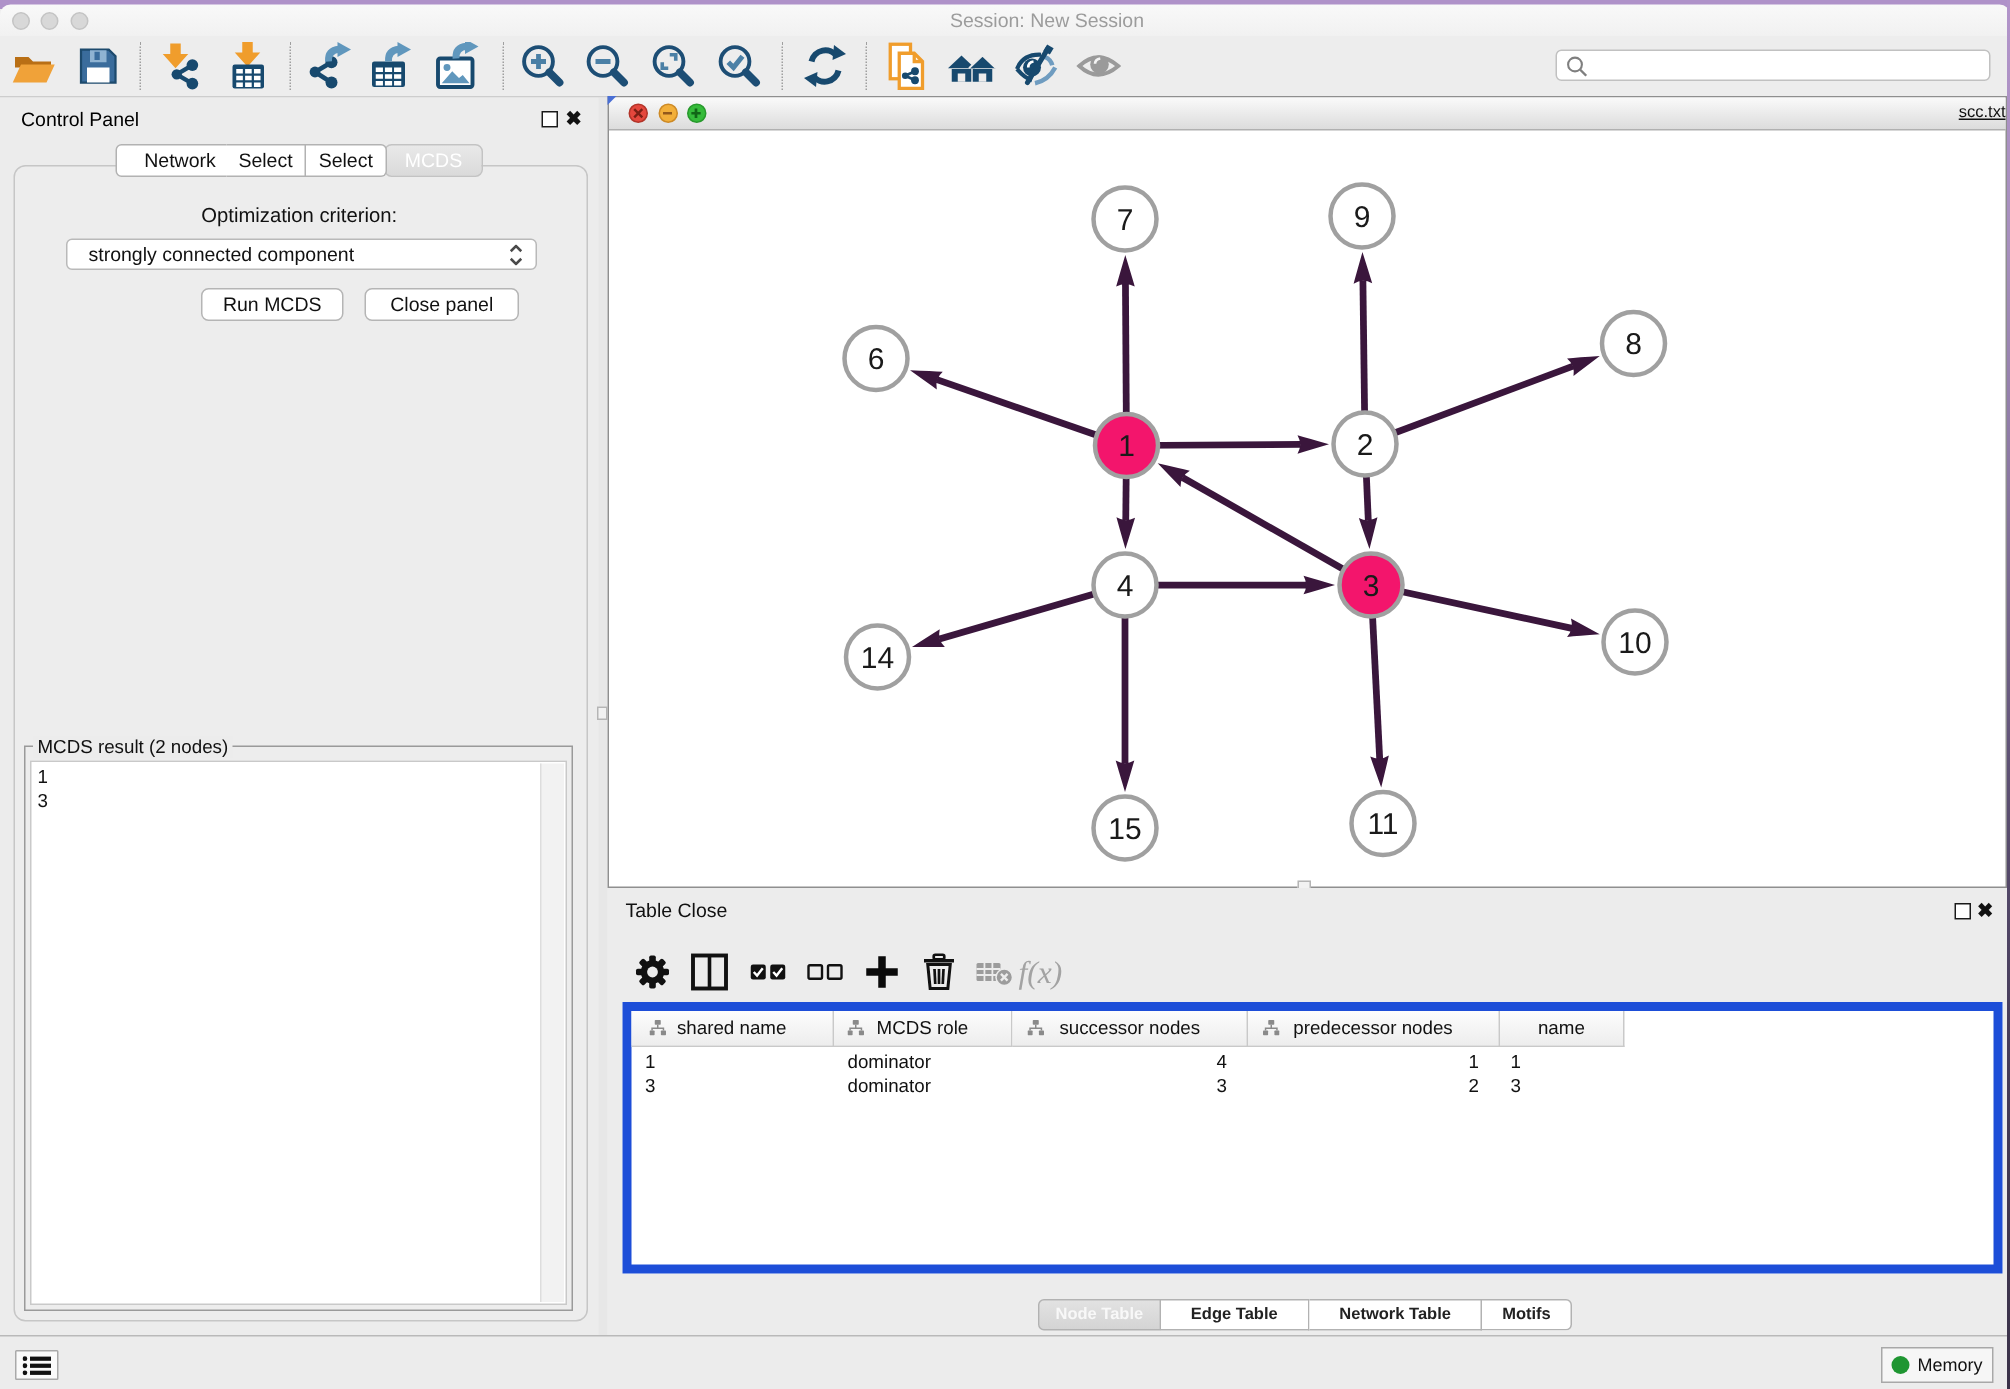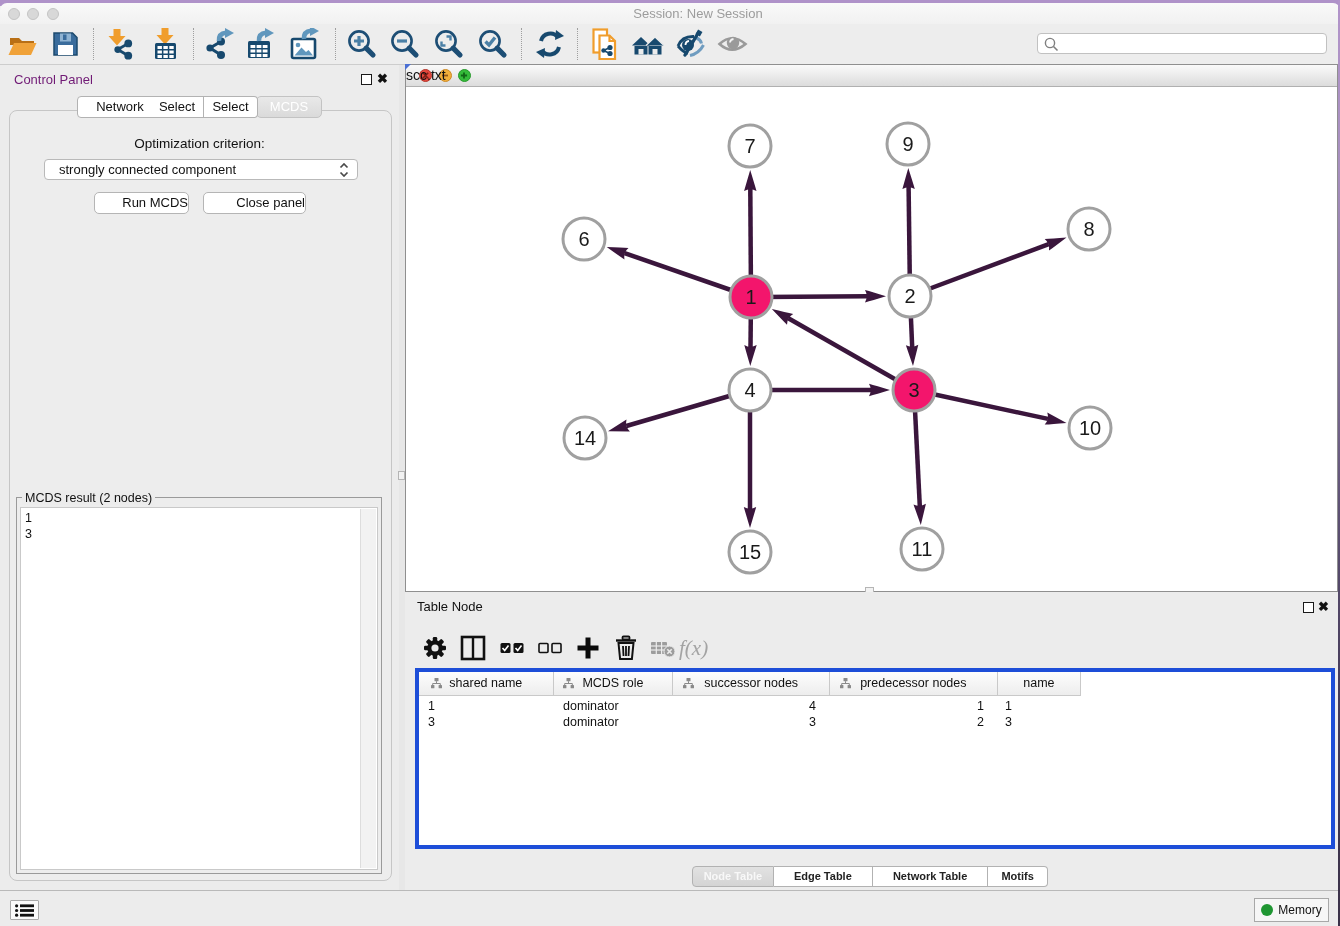--- a/index.html
+++ b/index.html
@@ -7,48 +7,48 @@
 #purpletop{left:0;top:0;width:1340px;height:6px;background:#af92c9;}
 #rightedge{left:1338px;top:0;width:2px;height:926px;background:linear-gradient(#b294ca 0%,#a78fbe 18%,#8a77a2 35%,#5e5174 55%,#463c5a 75%,#3a3148 100%);}
 #titlebar{left:0;top:3px;width:1340px;height:21px;background:linear-gradient(#f9f9f9,#f1f1f1);border-radius:7px 7px 0 0;}
 .tl{width:12px;height:12px;border-radius:50%;background:#d8d8d8;border:1px solid #c4c4c4;box-sizing:border-box;top:5px;}
 #wtitle{left:0;top:0;width:100%;text-align:center;line-height:21px;font-size:13px;color:#9c9c9c;margin-left:28px;}
 #toolbar{left:0;top:24px;width:1340px;height:40px;background:#ededed;border-bottom:1px solid #cdcdcd;}
 .sep{top:4px;width:0;height:32px;border-left:1px dotted #9f9f9f;}
 #search{left:1037px;top:9px;width:290px;height:21px;border:1px solid #c1c1c1;border-radius:4px;background:#fff;box-sizing:border-box;}
 
 #cpanel{left:0;top:65px;width:399px;height:825px;background:#ececec;}
-#cphead{left:14px;top:7px;font-size:13px;color:#701a75;}
+#cphead{left:14px;top:7px;font-size:13px;color:#000000;}
 .floatbox{width:9px;height:9px;border:1.5px solid #1a1a1a;background:#fff;box-sizing:content-box;}
 .closex{font-size:13px;font-weight:bold;color:#111;}
 .tab{position:absolute;top:0;height:22px;z-index:2;box-sizing:border-box;border:1px solid #b2b2b2;background:#fff;font-size:13px;text-align:center;line-height:20px;color:#111;}
 #tabmcds{background:linear-gradient(#e9e9e9,#dadada);color:#ffffff;border-radius:5px;border-color:#c3c3c3;z-index:1;}
 #cpbody{left:9px;top:45px;width:383px;height:771px;background:#ededed;border:1px solid #c6c6c6;border-radius:8px;box-sizing:border-box;}
 #optlabel{left:0;top:71px;width:100%;text-align:center;font-size:13.5px;color:#111;}
 #optsel{left:44px;top:94px;width:314px;height:21px;background:#fff;border:1px solid #b9b9b9;border-radius:4px;box-sizing:border-box;font-size:13px;line-height:19px;padding-left:14px;color:#111;}
-.btn{position:absolute;height:22px;background:#fff;border:1px solid #b5b5b5;border-radius:5px;box-sizing:border-box;font-size:13px;text-align:right;line-height:20px;color:#111;}
+.btn{position:absolute;height:22px;background:#fff;border:1px solid #b5b5b5;border-radius:5px;box-sizing:border-box;font-size:13px;text-align:center;line-height:20px;color:#111;margin-left:40px;}
 #fieldset{left:16px;top:432px;width:366px;height:377px;border:1px solid #9a9a9a;box-sizing:border-box;}
 #legend{left:5px;top:-7px;background:#ececec;padding:0 3px;font-size:12.5px;color:#111;}
 #resultbox{left:3px;top:9px;width:358px;height:363px;background:#fff;border:1px solid #c9c9c9;box-sizing:border-box;}
 #scrolltrack{right:1px;top:1px;width:15px;height:359px;background:#f2f2f2;border-left:1px solid #ddd;}
 
 #vsplit{left:399px;top:65px;width:6px;height:825px;background:#e7e7e7;}
 #vhandle{left:398px;top:471px;width:7px;height:9px;background:#f2f2f2;border:1px solid #b5b5b5;box-sizing:border-box;}
 
 #netwin{left:405px;top:64px;width:933px;height:528px;border:1px solid #8f8f8f;box-sizing:border-box;background:#fff;}
 #nettitle{left:0;top:0;width:100%;height:21px;background:linear-gradient(#fafafa,#dcdcdc);border-bottom:1px solid #b0b0b0;}
 .mac{width:13px;height:13px;border-radius:50%;top:4px;box-sizing:border-box;}
-#netname{left:0;top:0;width:100%;text-align:left;font-size:14px;line-height:21px;color:#111;}
+#netname{left:0;top:0;width:100%;text-align:right;font-size:11px;line-height:21px;color:#111;text-decoration:underline;}
 #bluecorner{left:405px;top:64px;width:0;height:0;border-top:6px solid #4a6fd4;border-right:6px solid transparent;}
 #hhandle{left:865px;top:587px;width:9px;height:7px;background:#f2f2f2;border:1px solid #b5b5b5;box-sizing:border-box;}
 
 #tpanel{left:405px;top:592px;width:935px;height:298px;background:#ececec;}
 #tphead{left:12px;top:7px;font-size:13px;color:#111;}
 #ttoolbar{left:0;top:0;width:100%;height:76px;}
-#tablebox{left:10px;top:76px;width:920px;height:181px;background:#fff;border:4px solid #1d4ed8;box-sizing:border-box;}
+#tablebox{left:10px;top:76px;width:920px;height:181px;background:#fff;border:6px solid #1d4ed8;box-sizing:border-box;}
 .thcell{position:absolute;top:0;height:24px;background:linear-gradient(#fdfdfd,#ededed);border-right:1px solid #c9c9c9;border-bottom:1px solid #c9c9c9;box-sizing:border-box;font-size:12.5px;text-align:center;line-height:23px;color:#111;}
 .trow{position:absolute;left:0;width:100%;height:16px;font-size:12.5px;color:#111;}
 .tcell{position:absolute;top:0;height:16px;line-height:16px;}
 .btab{position:absolute;top:0;height:21px;box-sizing:border-box;border:1px solid #b2b2b2;background:#fff;font-size:11px;font-weight:bold;text-align:center;line-height:19px;color:#222;}
 
 #statusbar{left:0;top:890px;width:1340px;height:36px;background:#ececec;border-top:1px solid #b9b9b9;box-sizing:border-box;}
 #listbtn{left:10px;top:9px;width:29px;height:20px;background:#fafafa;border:1px solid #a9a9a9;box-sizing:border-box;border-radius:1px;}
 #membtn{left:1254px;top:7px;width:75px;height:24px;background:#f6f6f6;border:1px solid #a8a8a8;box-sizing:border-box;font-size:12px;line-height:22px;text-align:center;color:#111;}
 </style></head>
 <body>
@@ -296,21 +296,21 @@
   <text x="684" y="349" text-anchor="middle">10</text>
   <text x="516" y="470" text-anchor="middle">11</text>
   <text x="179" y="359" text-anchor="middle">14</text>
   <text x="344" y="473" text-anchor="middle">15</text>
   </g>
   </svg>
 </div>
 <div class="abs" id="bluecorner"></div>
 <div class="abs" id="hhandle"></div>
 <div class="abs" id="tpanel">
-  <div class="abs" id="tphead">Table Node</div>
+  <div class="abs" id="tphead">Table Close</div>
   <div class="abs floatbox" style="left:898px;top:10px;"></div>
   <div class="abs closex" style="left:913px;top:7px;">✖</div>
   <div class="abs" id="ttoolbar">
       <svg class="abs" style="left:17px;top:43px;" width="26" height="26" viewBox="0 0 26 26">
         <g fill="#111">
           <rect x="10.8" y="2" width="4.4" height="5" rx="1.2" transform="rotate(0 13 13)"></rect>
           <rect x="10.8" y="2" width="4.4" height="5" rx="1.2" transform="rotate(45 13 13)"></rect>
           <rect x="10.8" y="2" width="4.4" height="5" rx="1.2" transform="rotate(90 13 13)"></rect>
           <rect x="10.8" y="2" width="4.4" height="5" rx="1.2" transform="rotate(135 13 13)"></rect>
           <rect x="10.8" y="2" width="4.4" height="5" rx="1.2" transform="rotate(180 13 13)"></rect>

